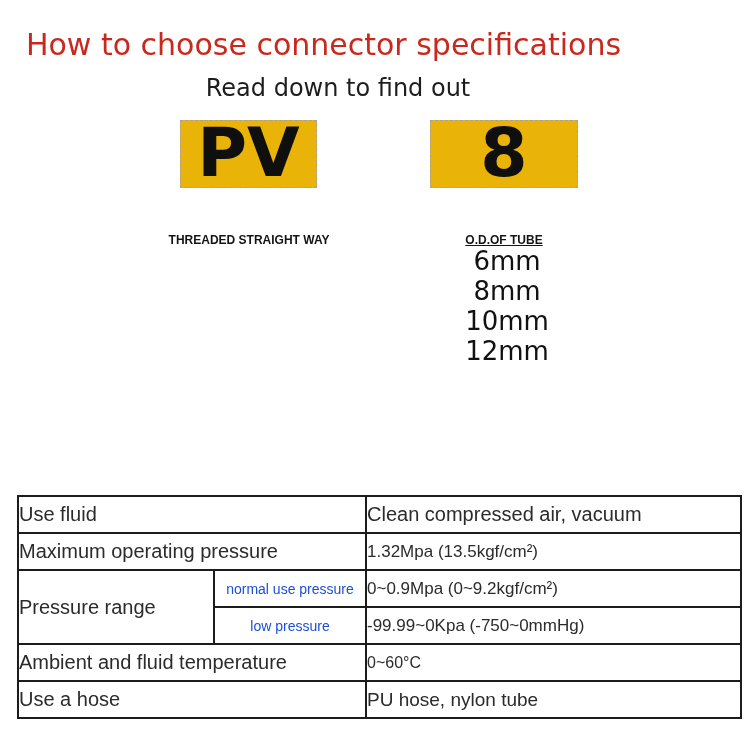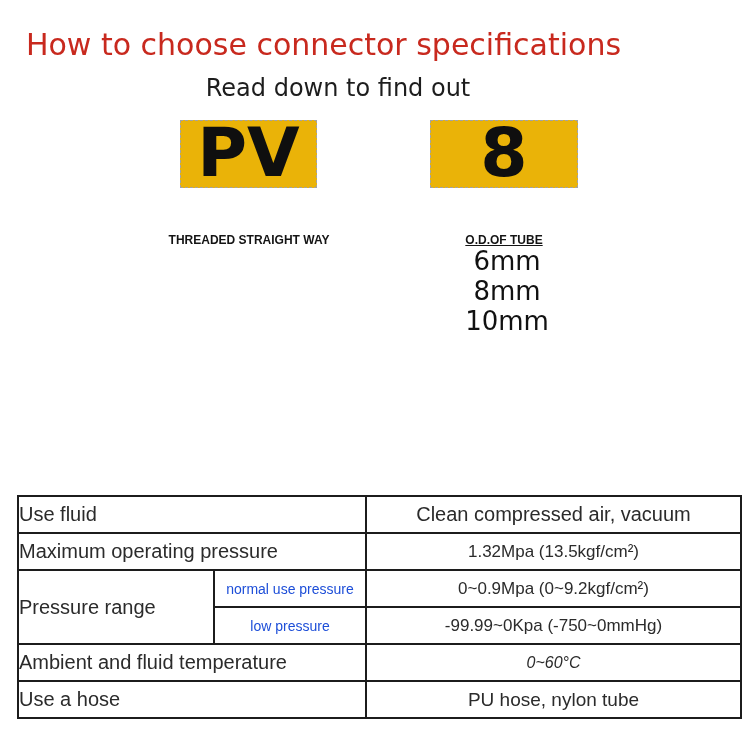--- a/index.html
+++ b/index.html
@@ -72,24 +72,24 @@
     background:#ffffff;
   }
   td.beige{background:var(--table-beige,#f2e9d8);}
   td.c-label{
     text-align:left;padding-left:13px;
     font-size:20px;
   }
   td.c-sub{
     text-align:center;font-size:14px;color:#1d4ed8;border-radius:16px;
   }
-  td.c-val{text-align:center;}
+  td.c-val{}
   .val-lg{font-size:20px;}
   .val-md{font-size:17px;}
-  .val-sm{font-size:16px;font-style:italic;}
+  .val-sm{font-size:16px;}
   .val-hose{font-size:19px;}
 </style>
 </head>
 <body>
 
 <div class="page">
 
   <div class="page-title">How to choose connector specifications</div>
 
   <div class="page-subtitle">Read down to find out</div>
@@ -103,20 +103,21 @@
   </div>
 
   <div class="box-label series">THREADED STRAIGHT WAY</div>
 
   <div class="box-label size">O.D.OF TUBE</div>
 
   <div class="size-list">
     <div class="size-item">6mm</div>
     <div class="size-item">8mm</div>
     <div class="size-item">10mm</div>
+    <div class="size-item">12mm</div>
   </div>
 
   <table class="spec">
     <colgroup>
       <col style="width:196px">
       <col style="width:152px">
       <col style="width:375px">
     </colgroup>
     <tbody>
         <tr>

